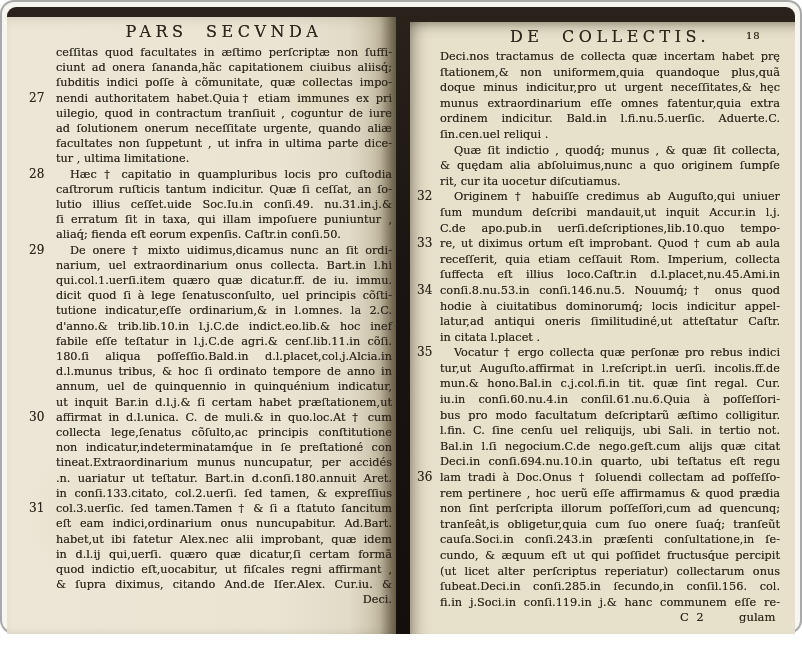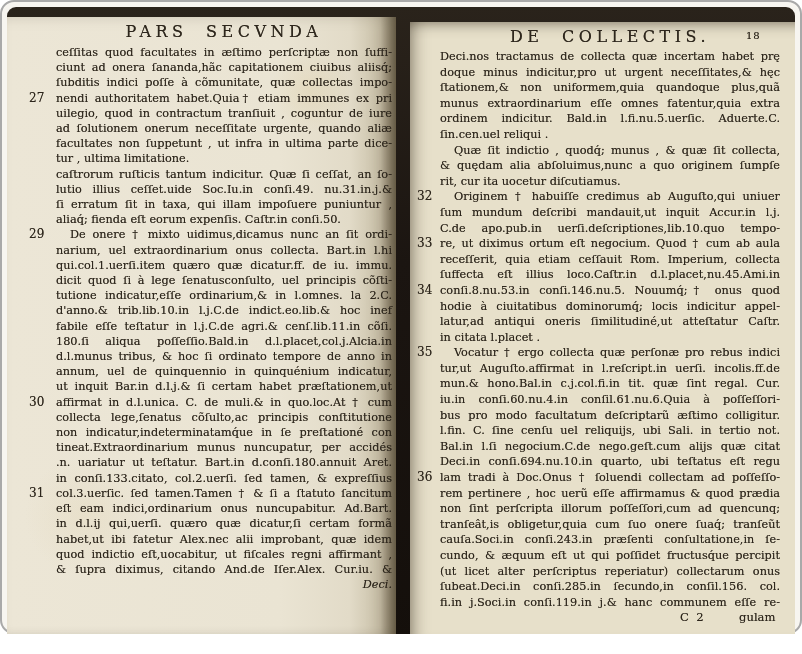--- a/index.html
+++ b/index.html
@@ -28,21 +28,21 @@
                 word-spacing:9px;color:#2d261c;text-shadow:0 0 .5px rgba(45,38,28,.65);}
   .head-left{left:49px;top:5px;width:336px;}
   .head-right{left:30px;top:5px;width:340px;}
   .pagenum{position:absolute;left:306px;top:3px;font-size:10px;letter-spacing:1px;}
   
   .textblock{position:absolute;font-size:11.3px;text-shadow:0 0 .5px rgba(45,38,28,.6);}
   .tb-left{left:49px;top:28px;width:336px;line-height:15.2px;}
   .tb-right{left:30px;top:27px;width:340px;line-height:15.6px;}
   .line{position:relative;white-space:nowrap;overflow:visible;text-align:justify;text-align-last:justify;box-sizing:border-box;width:100%;}
   .line.end{text-align-last:left;}
-  .line.ar{text-align-last:right;font-style:italic;}
+  .line.ar{text-align-last:right;}
   .line.ind{padding-left:14px;}
   .num{position:absolute;font-size:12px;}
   .tb-left .num{left:-27px;}
   .tb-right .num{left:-23px;}
   
   .sigline{position:absolute;top:588px;left:30px;width:340px;font-size:11.6px;
            text-shadow:0 0 .5px rgba(45,38,28,.6);}
   .sig{position:absolute;left:240px;white-space:pre;}
   .catch{position:absolute;left:299px;}
 </style>
@@ -56,20 +56,21 @@
       <div class="running-head head-left">PARS SECVNDA</div>
       <div class="textblock tb-left">
           <div class="line"><span>ceſſitas quod facultates in æſtimo perſcriptæ non ſuffi-</span></div>
           <div class="line"><span>ciunt ad onera ſananda,hãc capitationem ciuibus aliisq́;</span></div>
           <div class="line"><span>ſubditis indici poſſe à cõmunitate, quæ collectas impo-</span></div>
           <div class="line"><span class="num">27</span><span>nendi authoritatem habet.Quia† etiam immunes ex pri</span></div>
           <div class="line"><span>uilegio, quod in contractum tranſiuit , coguntur de iure</span></div>
           <div class="line"><span>ad ſolutionem onerum neceſſitate urgente, quando aliæ</span></div>
           <div class="line"><span>facultates non ſuppetunt , ut infra in ultima parte dice-</span></div>
           <div class="line end"><span>tur , ultima limitatione.</span></div>
+          <div class="line ind"><span class="num">28</span><span>Hæc † capitatio in quampluribus locis pro cuſtodia</span></div>
           <div class="line"><span>caſtrorum ruſticis tantum indicitur. Quæ ſi ceſſat, an ſo-</span></div>
           <div class="line"><span>lutio illius ceſſet.uide Soc.Iu.in conſi.49. nu.31.in.j.&amp;</span></div>
           <div class="line"><span>ſi erratum ſit in taxa, qui illam impoſuere puniuntur ,</span></div>
           <div class="line end"><span>aliaq́; fienda eſt eorum expenſis. Caſtr.in conſi.50.</span></div>
           <div class="line ind"><span class="num">29</span><span>De onere † mixto uidimus,dicamus nunc an ſit ordi-</span></div>
           <div class="line"><span>narium, uel extraordinarium onus collecta. Bart.in l.hi</span></div>
           <div class="line"><span>qui.col.1.uerſi.item quæro quæ dicatur.ff. de iu. immu.</span></div>
           <div class="line"><span>dicit quod ſi à lege ſenatusconſulto, uel principis cõſti-</span></div>
           <div class="line"><span>tutione indicatur,eſſe ordinarium,&amp; in l.omnes. la 2.C.</span></div>
           <div class="line"><span>d'anno.&amp; trib.lib.10.in l.j.C.de indict.eo.lib.&amp; hoc inef</span></div>
@@ -79,47 +80,47 @@
           <div class="line"><span>annum, uel de quinquennio in quinquénium indicatur,</span></div>
           <div class="line"><span>ut inquit Bar.in d.l.j.&amp; ſi certam habet præſtationem,ut</span></div>
           <div class="line"><span class="num">30</span><span>affirmat in d.l.unica. C. de muli.&amp; in quo.loc.At † cum</span></div>
           <div class="line"><span>collecta lege,ſenatus cõſulto,ac principis conſtitutione</span></div>
           <div class="line"><span>non indicatur,indeterminatamq́ue in ſe preſtationé con</span></div>
           <div class="line"><span>tineat.Extraordinarium munus nuncupatur, per accidés</span></div>
           <div class="line"><span>.n. uariatur ut teſtatur. Bart.in d.conſi.180.annuit Aret.</span></div>
           <div class="line"><span>in conſi.133.citato, col.2.uerſi. ſed tamen, &amp; expreſſius</span></div>
           <div class="line"><span class="num">31</span><span>col.3.uerſic. ſed tamen.Tamen † &amp; ſi a ſtatuto ſancitum</span></div>
           <div class="line"><span>eſt eam indici,ordinarium onus nuncupabitur. Ad.Bart.</span></div>
+          <div class="line"><span>habet,ut ibi fatetur Alex.nec alii improbant, quæ idem</span></div>
           <div class="line"><span>in d.l.ij qui,uerſi. quæro quæ dicatur,ſi certam formã</span></div>
-          <div class="line"><span>habet,ut ibi fatetur Alex.nec alii improbant, quæ idem</span></div>
           <div class="line"><span>quod indictio eſt,uocabitur, ut fiſcales regni affirmant ,</span></div>
           <div class="line"><span>&amp; ſupra diximus, citando And.de Iſer.Alex. Cur.iu. &amp;</span></div>
           <div class="line ar"><span>Deci.</span></div>
         </div>
     </div>
 
     <div class="page page-right">
       <div class="running-head head-right">
         <span>DE COLLECTIS.</span>
         <span class="pagenum">18</span>
       </div>
       <div class="textblock tb-right">
           <div class="line"><span>Deci.nos tractamus de collecta quæ incertam habet prę</span></div>
+          <div class="line"><span>ſtationem,&amp; non uniformem,quia quandoque plus,quã</span></div>
           <div class="line"><span>doque minus indicitur,pro ut urgent neceſſitates,&amp; hęc</span></div>
-          <div class="line"><span>ſtationem,&amp; non uniformem,quia quandoque plus,quã</span></div>
           <div class="line"><span>munus extraordinarium eſſe omnes fatentur,quia extra</span></div>
           <div class="line"><span>ordinem indicitur. Bald.in l.fi.nu.5.uerſic. Aduerte.C.</span></div>
           <div class="line end"><span>ſin.cen.uel reliqui .</span></div>
           <div class="line ind"><span>Quæ ſit indictio , quodq́; munus , &amp; quæ ſit collecta,</span></div>
           <div class="line"><span>&amp; quędam alia abſoluimus,nunc a quo originem ſumpſe</span></div>
           <div class="line end"><span>rit, cur ita uocetur diſcutiamus.</span></div>
           <div class="line ind"><span class="num">32</span><span>Originem † habuiſſe credimus ab Auguſto,qui uniuer</span></div>
           <div class="line"><span>ſum mundum deſcribi mandauit,ut inquit Accur.in l.j.</span></div>
           <div class="line"><span>C.de apo.pub.in uerſi.deſcriptiones,lib.10.quo tempo-</span></div>
-          <div class="line"><span class="num">33</span><span>re, ut diximus ortum eſt negocium. Quod † cum ab aula</span></div>
+          <div class="line"><span class="num">33</span><span>re, ut diximus ortum eſt improbant. Quod † cum ab aula</span></div>
           <div class="line"><span>receſſerit, quia etiam ceſſauit Rom. Imperium, collecta</span></div>
           <div class="line"><span>ſuffecta eſt illius loco.Caſtr.in d.l.placet,nu.45.Ami.in</span></div>
           <div class="line"><span class="num">34</span><span>conſi.8.nu.53.in conſi.146.nu.5. Nouumq́;† onus quod</span></div>
           <div class="line"><span>hodie à ciuitatibus dominorumq́; locis indicitur appel-</span></div>
           <div class="line"><span>latur,ad antiqui oneris ſimilitudiné,ut atteſtatur Caſtr.</span></div>
           <div class="line end"><span>in citata l.placet .</span></div>
           <div class="line ind"><span class="num">35</span><span>Vocatur † ergo collecta quæ perſonæ pro rebus indici</span></div>
           <div class="line"><span>tur,ut Auguſto.affirmat in l.reſcript.in uerſi. incolis.ff.de</span></div>
           <div class="line"><span>mun.&amp; hono.Bal.in c.j.col.fi.in tit. quæ ſint regal. Cur.</span></div>
           <div class="line"><span>iu.in conſi.60.nu.4.in conſil.61.nu.6.Quia à poſſeſſori-</span></div>

